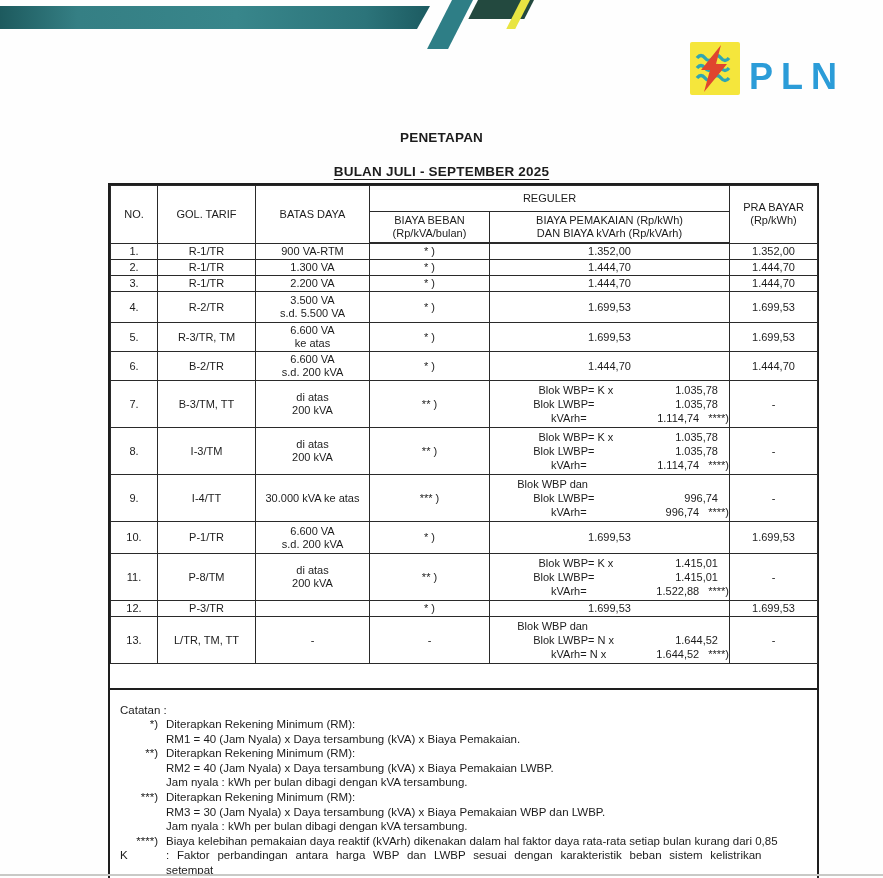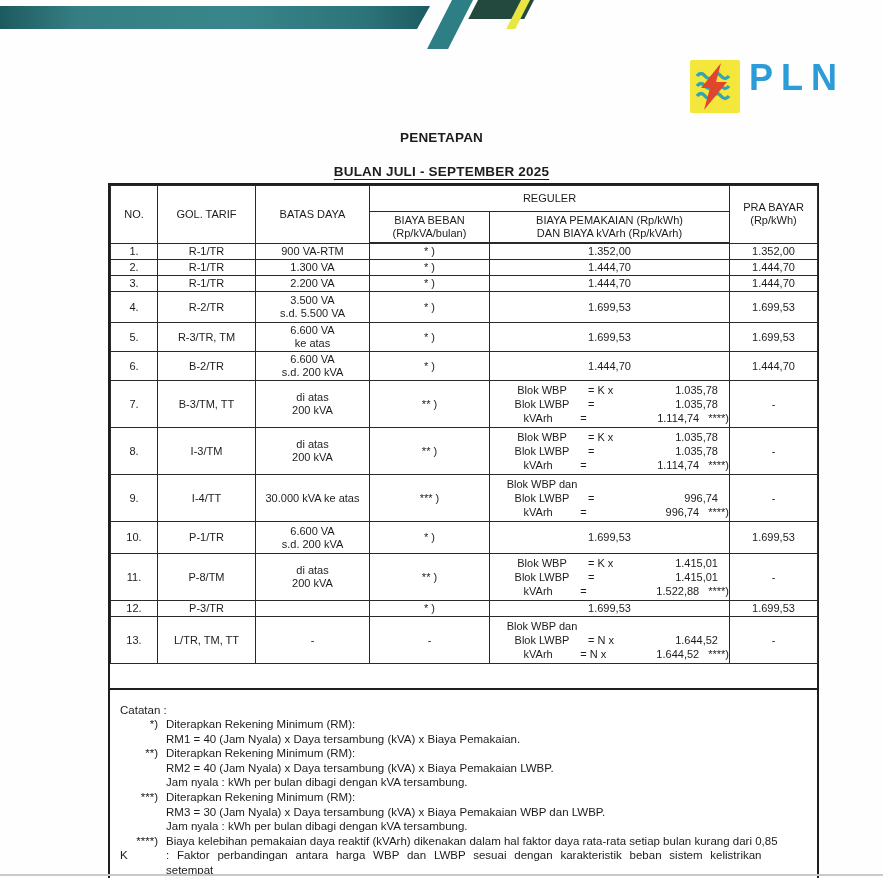--- a/index.html
+++ b/index.html
@@ -19,21 +19,21 @@
     position:absolute; left:0; top:6px; width:430px; height:23px;
     background:linear-gradient(90deg,#1d5a5e 0%,#357f84 18%,#38868b 55%,#2c747a 85%,#1c5b61 100%);
     clip-path:polygon(0 0,100% 0,calc(100% - 13px) 100%,0 100%);
   }
   .stripe { position:absolute; transform:skewX(-27deg); transform-origin:top left; }
   .stripe-teal   { left:452px; top:0; width:21px; height:49px; background:#2e7e86; }
   .stripe-dark   { left:478px; top:0; width:56px; height:19px; background:#23493f; }
   .stripe-yellow { left:521px; top:0; width:9px;  height:29px; background:#e9e542; }
 
   
-  .logo-wrap { position:absolute; left:690px; top:60px; display:flex; align-items:flex-start; }
+  .logo-wrap { position:absolute; left:690px; top:42px; display:flex; align-items:flex-end; }
   .logo-box { width:50px; height:53px; background:#f5e63c; border-radius:2px; position:relative; }
   .logo-box svg { position:absolute; inset:0; }
   .logo-text {
     margin-left:9px; font-size:36px; font-weight:800; letter-spacing:8px;
     color:#2b9cd8; line-height:1;
   }
 
   
   .title-block { position:absolute; left:0; top:113px; width:883px; text-align:center; }
   .title-line { font-size:13.5px; font-weight:bold; line-height:18px; letter-spacing:.2px;margin-top:16px; }
@@ -45,21 +45,21 @@
     position:absolute; left:108px; top:183px; width:711px;
     border:2px solid #1e1e1e; background:#fff;
   }
   table { border-collapse:collapse; width:100%; table-layout:fixed; }
   td { border:1px solid #2a2a2a; font-size:11px; text-align:center; vertical-align:middle; padding:1px 2px; line-height:13px; }
   td.hdr { font-size:11px; line-height:13px; padding:2px 2px; }
   tr.hdr-top td { height:26px; }
   tr.hdr-bot td { height:30px; border-bottom-width:2px; }
   td.blok-cell { text-align:left; padding:2px 0 2px 6px; }
   .blok-line { display:flex; line-height:14px; }
-  .blok-label { width:92px; text-align:center; }
+  .blok-label { width:92px; text-align:right; }
   .blok-eq    { width:52px; text-align:left; }
   .blok-val   { width:78px; text-align:right; }
   .blok-suf   { padding-left:9px; text-align:left; }
   tr.spacer td { height:24px; border-left:none; border-right:none; border-bottom:none; }
 
   
   .notes {
     border-top:2px solid #1e1e1e;
     padding:13px 12px 10px 10px;
     font-size:11.5px; line-height:14.6px;

